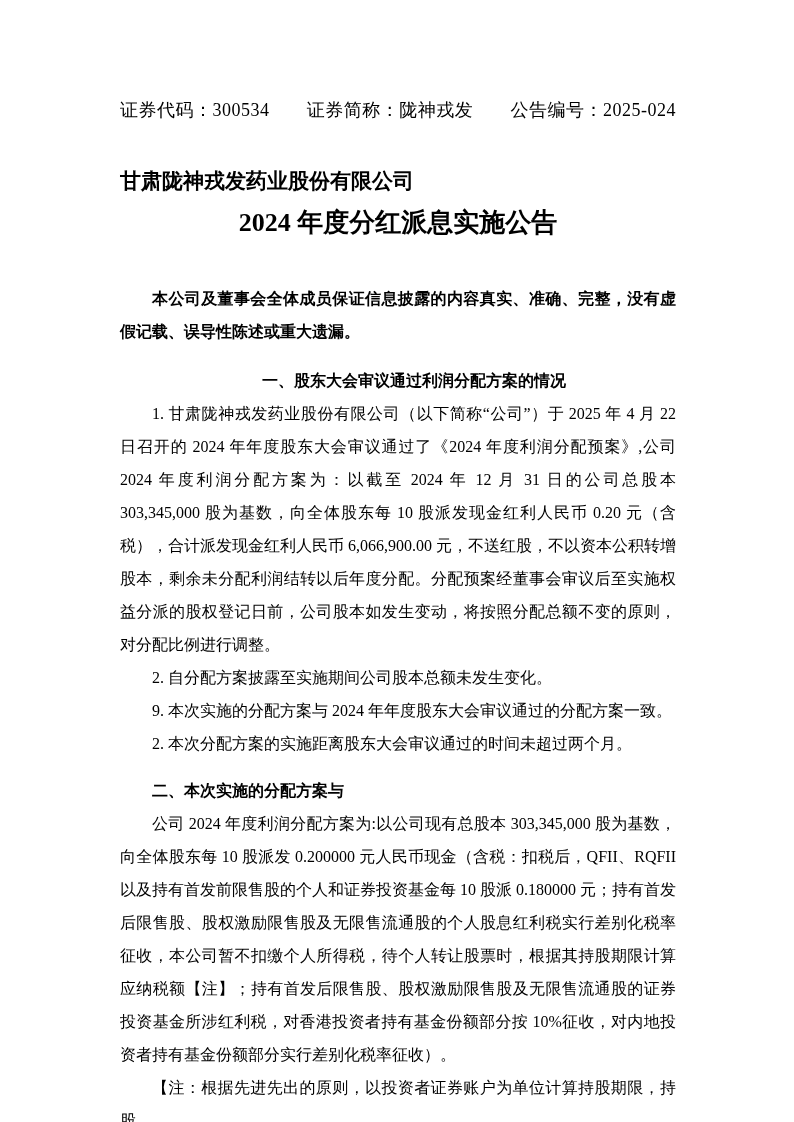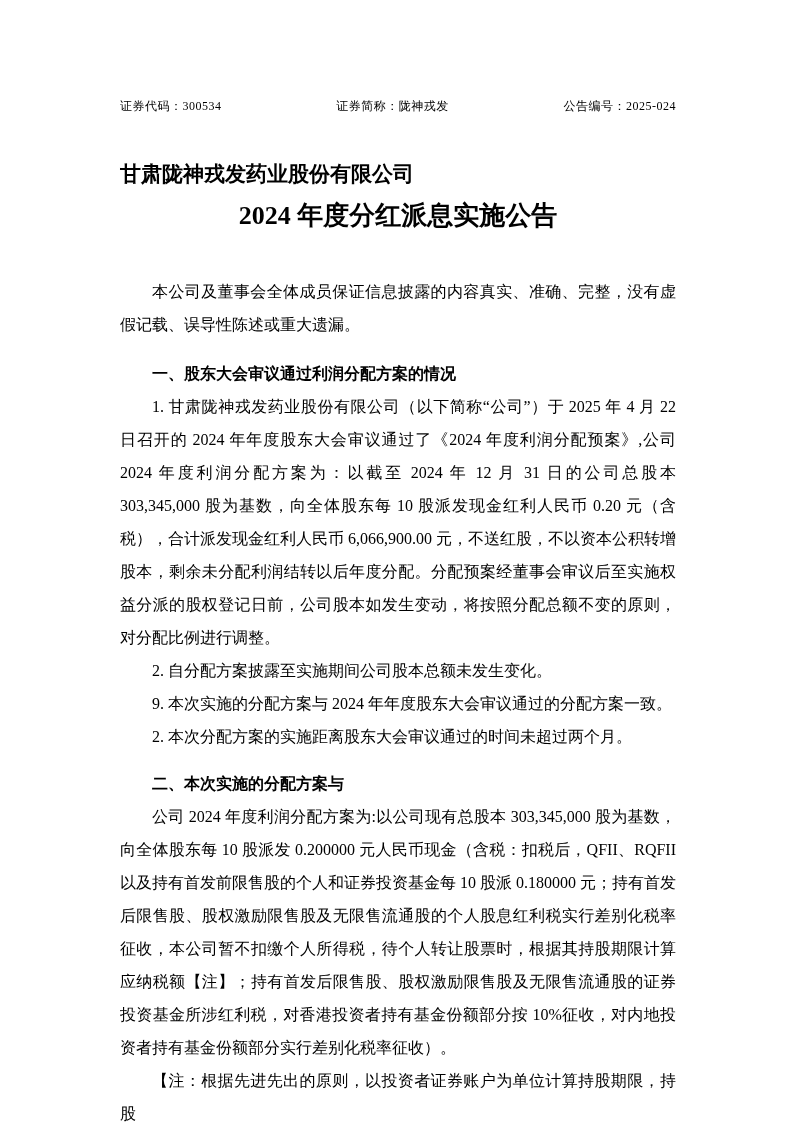--- a/index.html
+++ b/index.html
@@ -17,21 +17,21 @@
     padding: 98px 118px 0 120px;
     font-family: "Liberation Serif", "DejaVu Serif", serif;
     color: #000000;
     font-size: 16px;
     overflow: hidden;
   }
   .doc-header {
     display: flex;
     justify-content: space-between;
     align-items: baseline;
-    font-size: 12px;
+    font-size: 18px;
     letter-spacing: 0.5px;
   }
   .doc-title {
     margin: 44px 0 0 0;
     font-size: 21px;
     font-weight: bold;
     line-height: 30px;
   }
   .doc-subtitle {
     margin: 12px 0 0 0;
@@ -42,31 +42,32 @@
   }
   .para {
     margin: 0;
     line-height: 33px;
     text-align: justify;
     text-justify: inter-ideograph;
     text-indent: 2em;
   }
   .statement {
     margin-top: 44px;
-    font-weight: normal;
+    font-weight: bold;
   }
   .section-heading {
     margin: 0;
     margin-top: 14px;
     line-height: 33px;
     text-indent: 2em;
     font-weight: bold;
   }
   .section-heading.first {
     margin-top: 16px;
+    text-align: center;
   }
 </style>
 </head>
 <body>
 
 <div class="page">
 
   <div class="doc-header">
     <span>证券代码：300534</span>
     <span>证券简称：陇神戎发</span>

